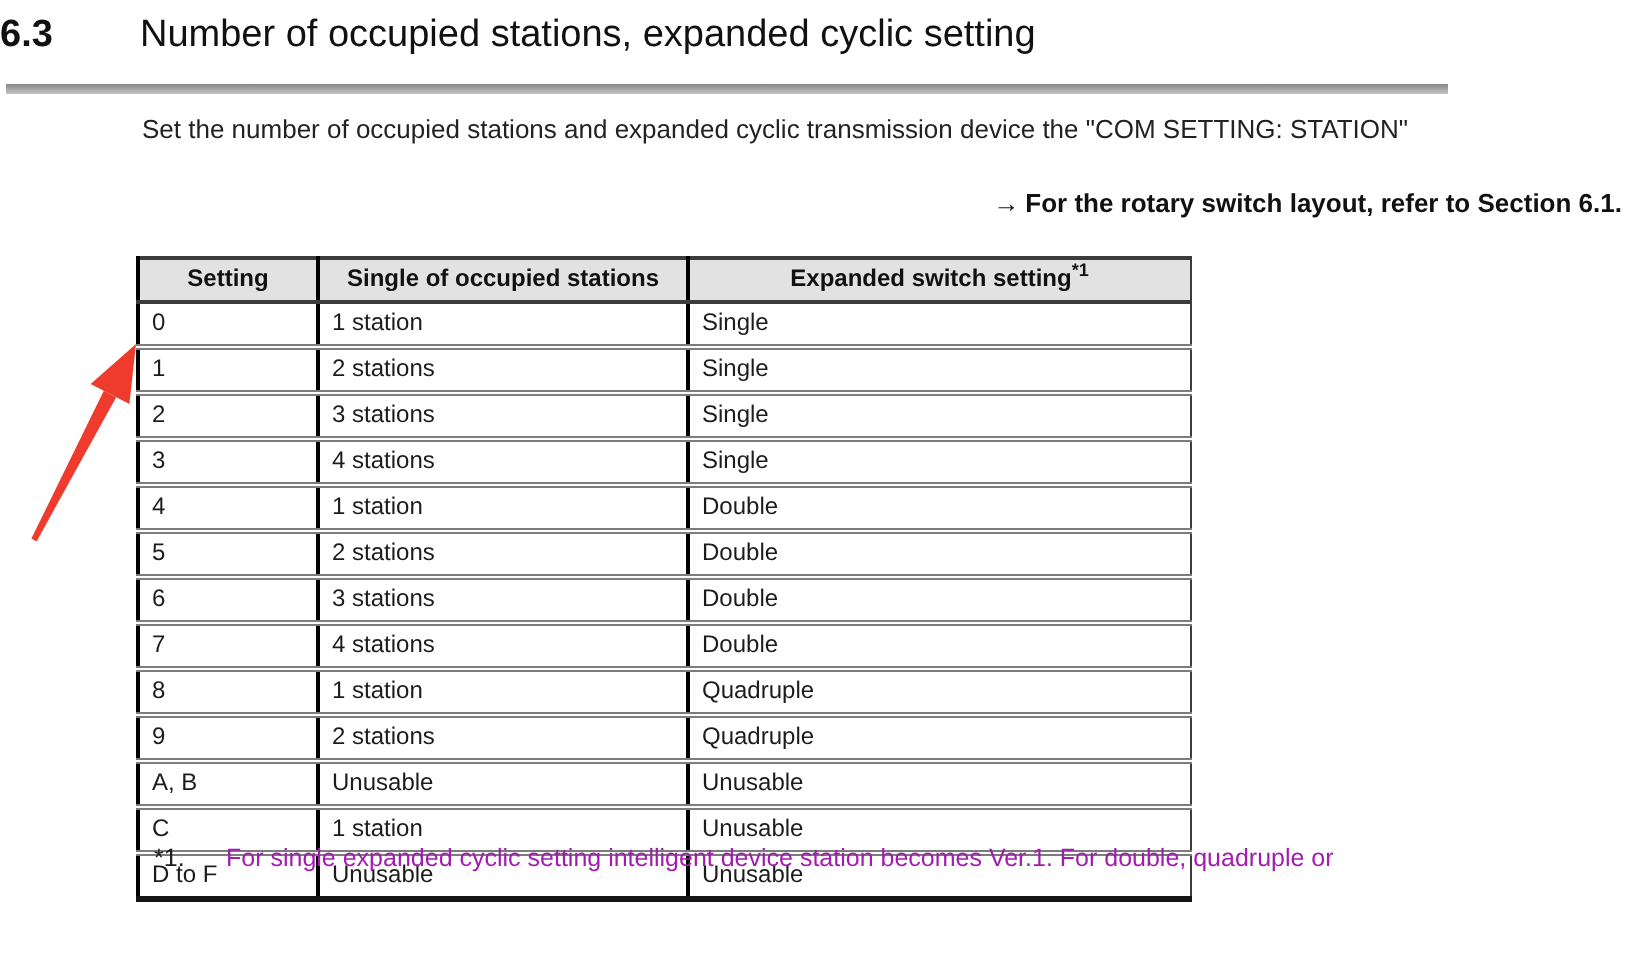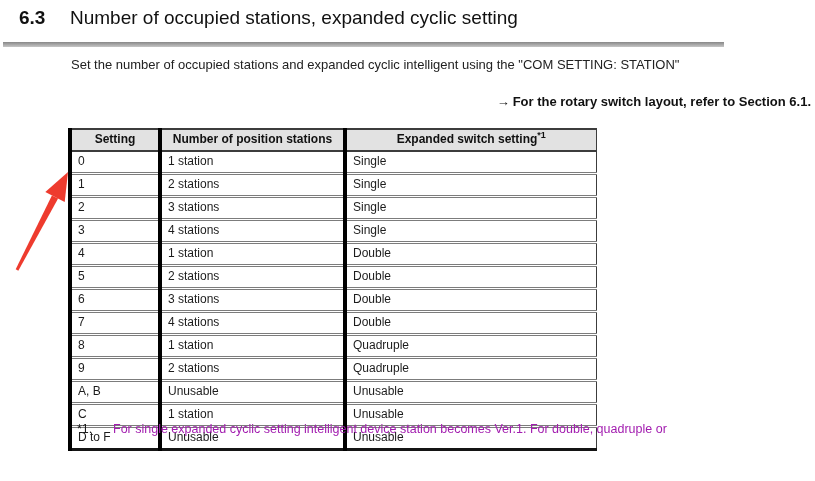--- a/index.html
+++ b/index.html
@@ -9,21 +9,21 @@
     width: 815px;
     height: 481px;
     background: #ffffff;
     font-family: "Liberation Sans", sans-serif;
     color: #1c1c1c;
     overflow: hidden;
   }
 
   
   .section-number {
-    position: absolute; left: 19px; top: 7px;
+    position: absolute; left: 0; top: 7px;
     font-size: 19px; font-weight: bold; color: #111;
   }
   .section-title {
     position: absolute; left: 70px; top: 7px;
     font-size: 19px; font-weight: normal; color: #111;
     white-space: nowrap;
   }
   .heading-rule {
     position: absolute; left: 3px; top: 42px;
     width: 721px; height: 5px;
@@ -44,21 +44,21 @@
 
   
   .spec-table {
     position: absolute; left: 68px; top: 128px;
     width: 526px;
     border-collapse: collapse;
     table-layout: fixed;
     font-size: 12px; line-height: 13px;
   }
   .spec-table th, .spec-table td {
-    border-left: 4px solid #000000;
+    border-left: 2px solid #000000;
     border-right: 1px solid #3c3c3c;
     padding: 3px 6px 4px 6px;
     overflow: hidden; white-space: nowrap; margin-left: 22px;
   }
   .spec-table { border-top: 2px solid #3c3c3c; border-bottom: 3px solid #141414; }
   .spec-table thead th {
     background: #e2e2e2;
     font-weight: bold;
     text-align: center;
     border-bottom: 2px solid #3c3c3c;
@@ -88,37 +88,37 @@
 </head>
 <body>
 
 <div class="page">
 
   <div class="section-number">6.3</div>
   <div class="section-title">Number of occupied stations, expanded cyclic setting</div>
   <div class="heading-rule"></div>
 
   <div class="intro">
-    <div>Set the number of occupied stations and expanded cyclic intelligent using the "COM SETTING: STATION"</div>
+    <div>Set the number of occupied stations and expanded cyclic transmission device the "COM SETTING: STATION"</div>
   </div>
 
   <div class="intro-note">
     <span class="note-arrow">→</span><span class="note-text">For the rotary switch layout, refer to Section 6.1.</span>
   </div>
 
   <table class="spec-table">
     <colgroup>
       <col style="width:90px">
       <col style="width:185px">
       <col style="width:251px">
     </colgroup>
     <thead>
       <tr>
         <th>Setting</th>
-        <th>Number of position stations</th>
+        <th>Single of occupied stations</th>
         <th><span>Expanded switch setting</span><sup>*1</sup></th>
       </tr>
     </thead>
     <tbody>
       <tr>
         <td>0</td>
         <td>1 station</td>
         <td>Single</td>
       </tr>
       <tr>

